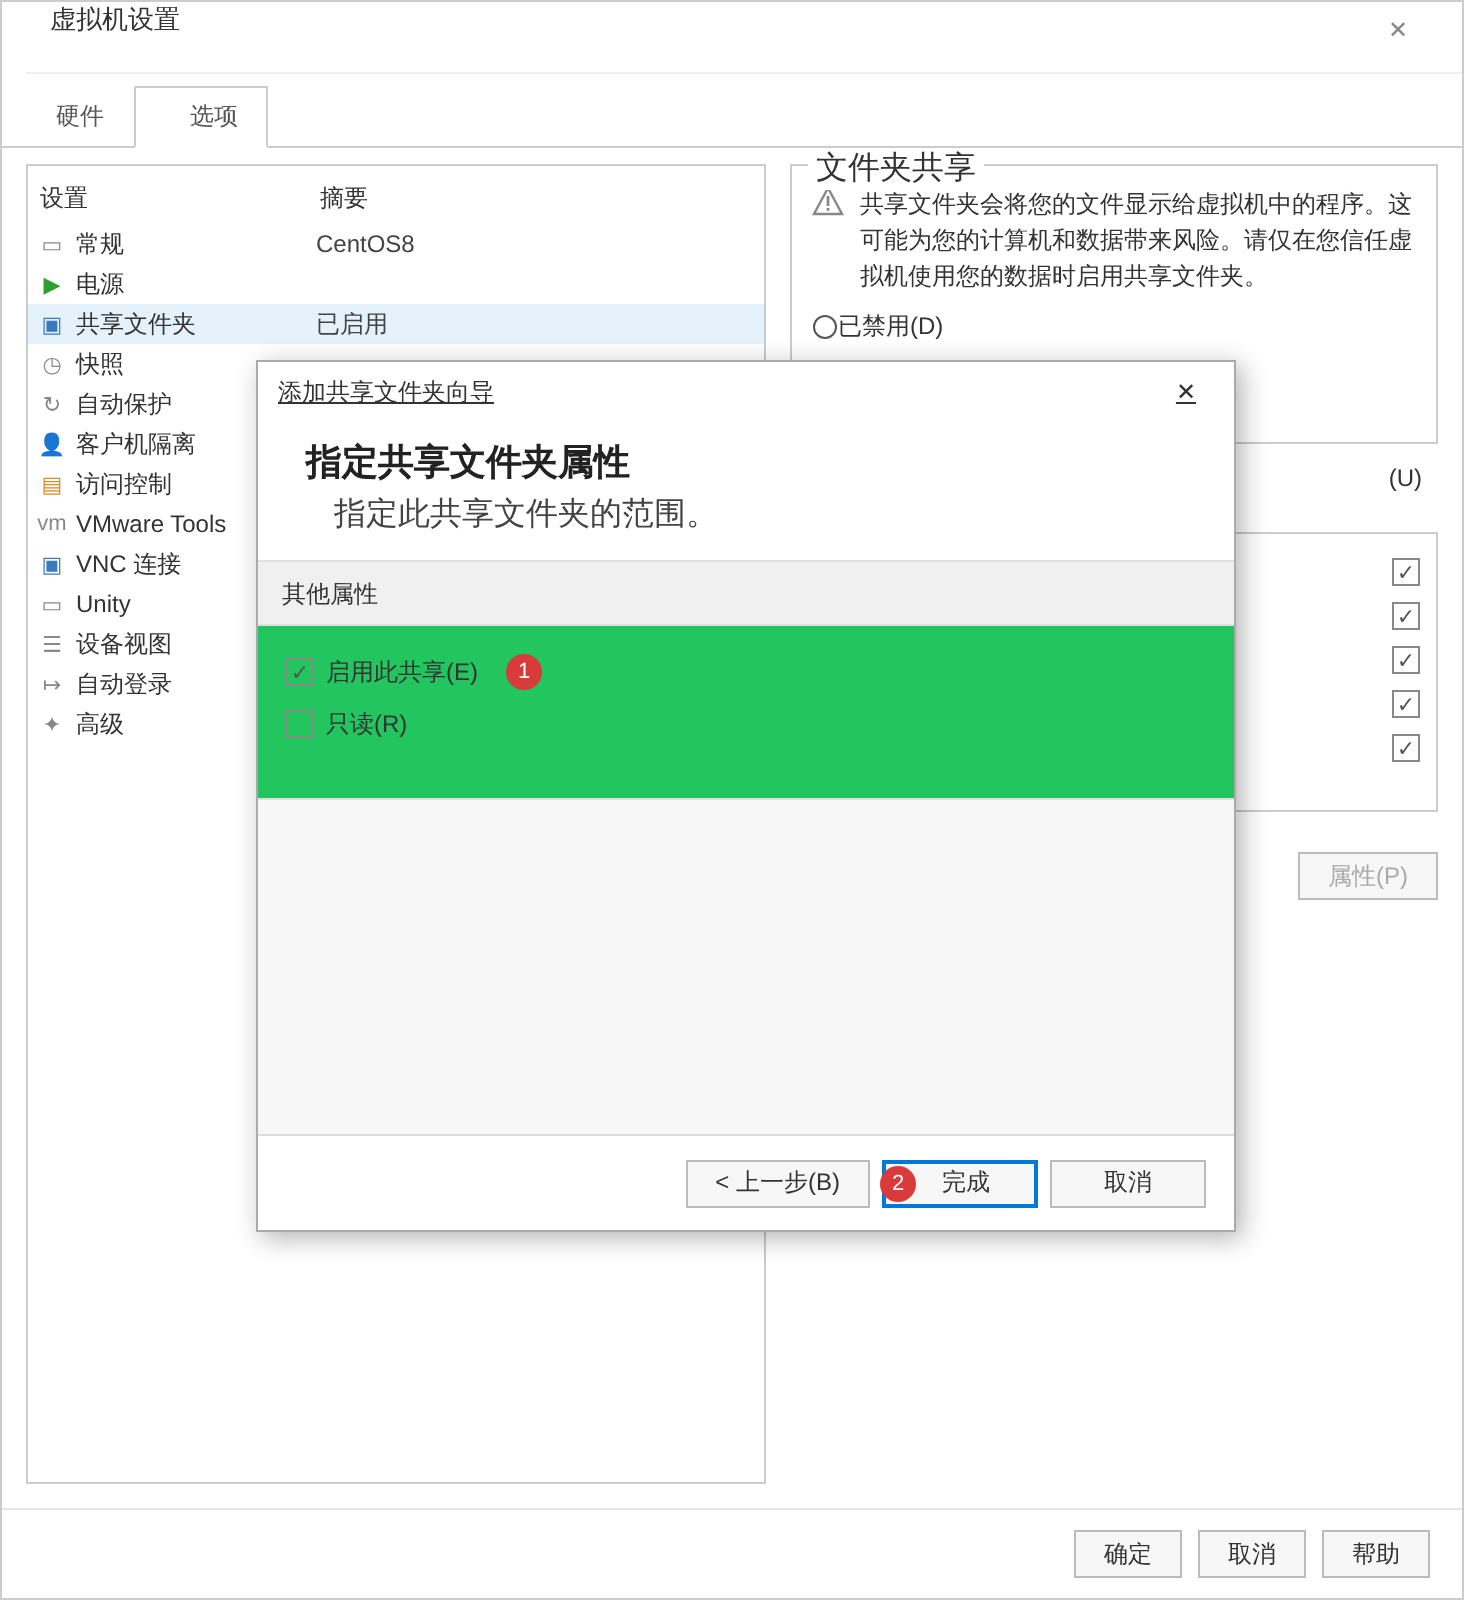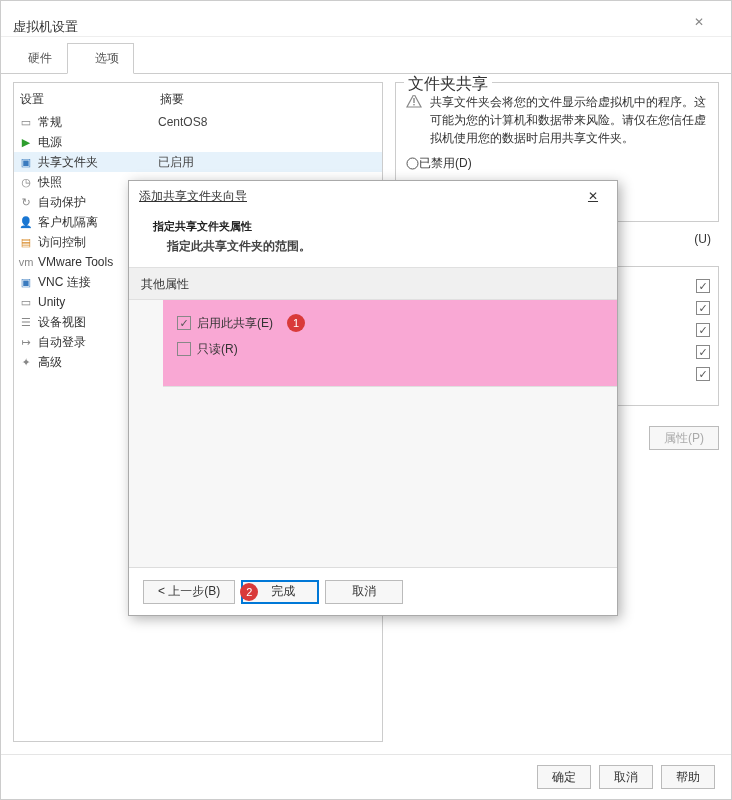--- a/index.html
+++ b/index.html
@@ -1,20 +1,20 @@
 <!DOCTYPE html>
 <html><head>
 <meta charset="utf-8">
 <style>
 * { box-sizing: border-box; font-family: "Microsoft YaHei", "Segoe UI", sans-serif; }
 body { margin: 0; background: #fff; width: 732px; height: 800px; position: relative; overflow: hidden; font-size: 12px; color: #333; }
 
 
 .window { width: 732px; height: 800px; border: 1px solid #ccc; background: #fff; display: flex; flex-direction: column; }
-.titlebar { height: 36px; display: flex; align-items: flex-end; padding: 0 12px; border-bottom: 1px solid #eee; }
+.titlebar { height: 36px; display: flex; align-items: flex-start; padding: 0 12px; border-bottom: 1px solid #eee; margin-left: 12px; }
 .titlebar .title { flex: 1; font-size: 13px; color: #333; }
 .titlebar .close { width: 40px; height: 28px; display: flex; align-items: center; justify-content: center; color: #888; }
 
 
 .tabs { display: flex; padding: 6px 12px 0 12px; }
 .tab { padding: 6px 14px; border: 1px solid transparent; color: #555; cursor: default; }
 .tab.active { border: 1px solid #ccc; border-bottom: 1px solid #fff; background: #fff; position: relative; z-index: 2; padding-left: 27px; }
 .tab-line { border-top: 1px solid #ccc; margin-top: -1px; }
 
 .content { flex: 1; display: flex; padding: 8px 12px 12px 12px; gap: 12px; }
@@ -53,28 +53,28 @@
 
 
 .bottom-buttons { display: flex; justify-content: flex-end; gap: 8px; padding: 10px 16px; border-top: 1px solid #e5e5e5; }
 
 
 .wizard { position: absolute; left: 128px; top: 180px; width: 490px; height: 436px; background: #fff; border: 1px solid #aaa; box-shadow: 3px 3px 12px rgba(0,0,0,0.3); display: flex; flex-direction: column; z-index: 100; }
 .wizard-titlebar { height: 30px; display: flex; align-items: center; padding: 0 10px; text-decoration: underline; }
 .wizard-titlebar .title { flex: 1; font-size: 12px; }
 .wizard-close { width: 28px; height: 22px; display: flex; align-items: center; justify-content: center; color: #333; }
 .wizard-header { padding: 8px 24px 12px 24px; }
-.wizard-header .h1 { font-size: 11px; font-weight: bold; color: #222; margin-bottom: 4px; }
-.wizard-header .h2 { font-size: 12px; color: #444; padding-left: 14px; font-weight: bold; }
+.wizard-header .h1 { font-size: 18px; font-weight: bold; color: #222; margin-bottom: 4px; }
+.wizard-header .h2 { font-size: 16px; color: #444; padding-left: 14px; }
 .wizard-body { flex: 1; background: #f7f7f7; border-top: 1px solid #e0e0e0; padding: 0; }
 .wizard-group { margin: 0; }
 .wizard-group-title { padding: 8px 12px 6px 12px; font-size: 12px; color: #333; border-bottom: 1px solid #e0e0e0; background: #f0f0f0; }
-.wizard-group-body { background: #f9a8d4; padding: 10px 14px 24px 14px; border-bottom: 1px solid #e0e0e0; margin-left: 34px; }
+.wizard-group-body { background: #22c55e; padding: 10px 14px 24px 14px; border-bottom: 1px solid #e0e0e0; }
 .chk-line { display: flex; align-items: center; gap: 6px; height: 26px; }
-.wizard-buttons { height: 48px; display: flex; align-items: center; justify-content: flex-start; gap: 6px; padding: 0 14px; border-top: 1px solid #ddd; }
+.wizard-buttons { height: 48px; display: flex; align-items: center; justify-content: flex-end; gap: 6px; padding: 0 14px; border-top: 1px solid #ddd; }
 .wizard-buttons .btn { min-width: 78px; }
 
 
 .badge { width: 18px; height: 18px; border-radius: 50%; background: #d93a3a; color: #fff; display: inline-flex; align-items: center; justify-content: center; font-size: 11px; margin-left: 8px; }
 
 
 .ic-green { color: #2e9e2e; }
 .ic-blue { color: #3a7bbf; }
 .ic-orange { color: #d88b2a; }
 .ic-gray { color: #888; }

